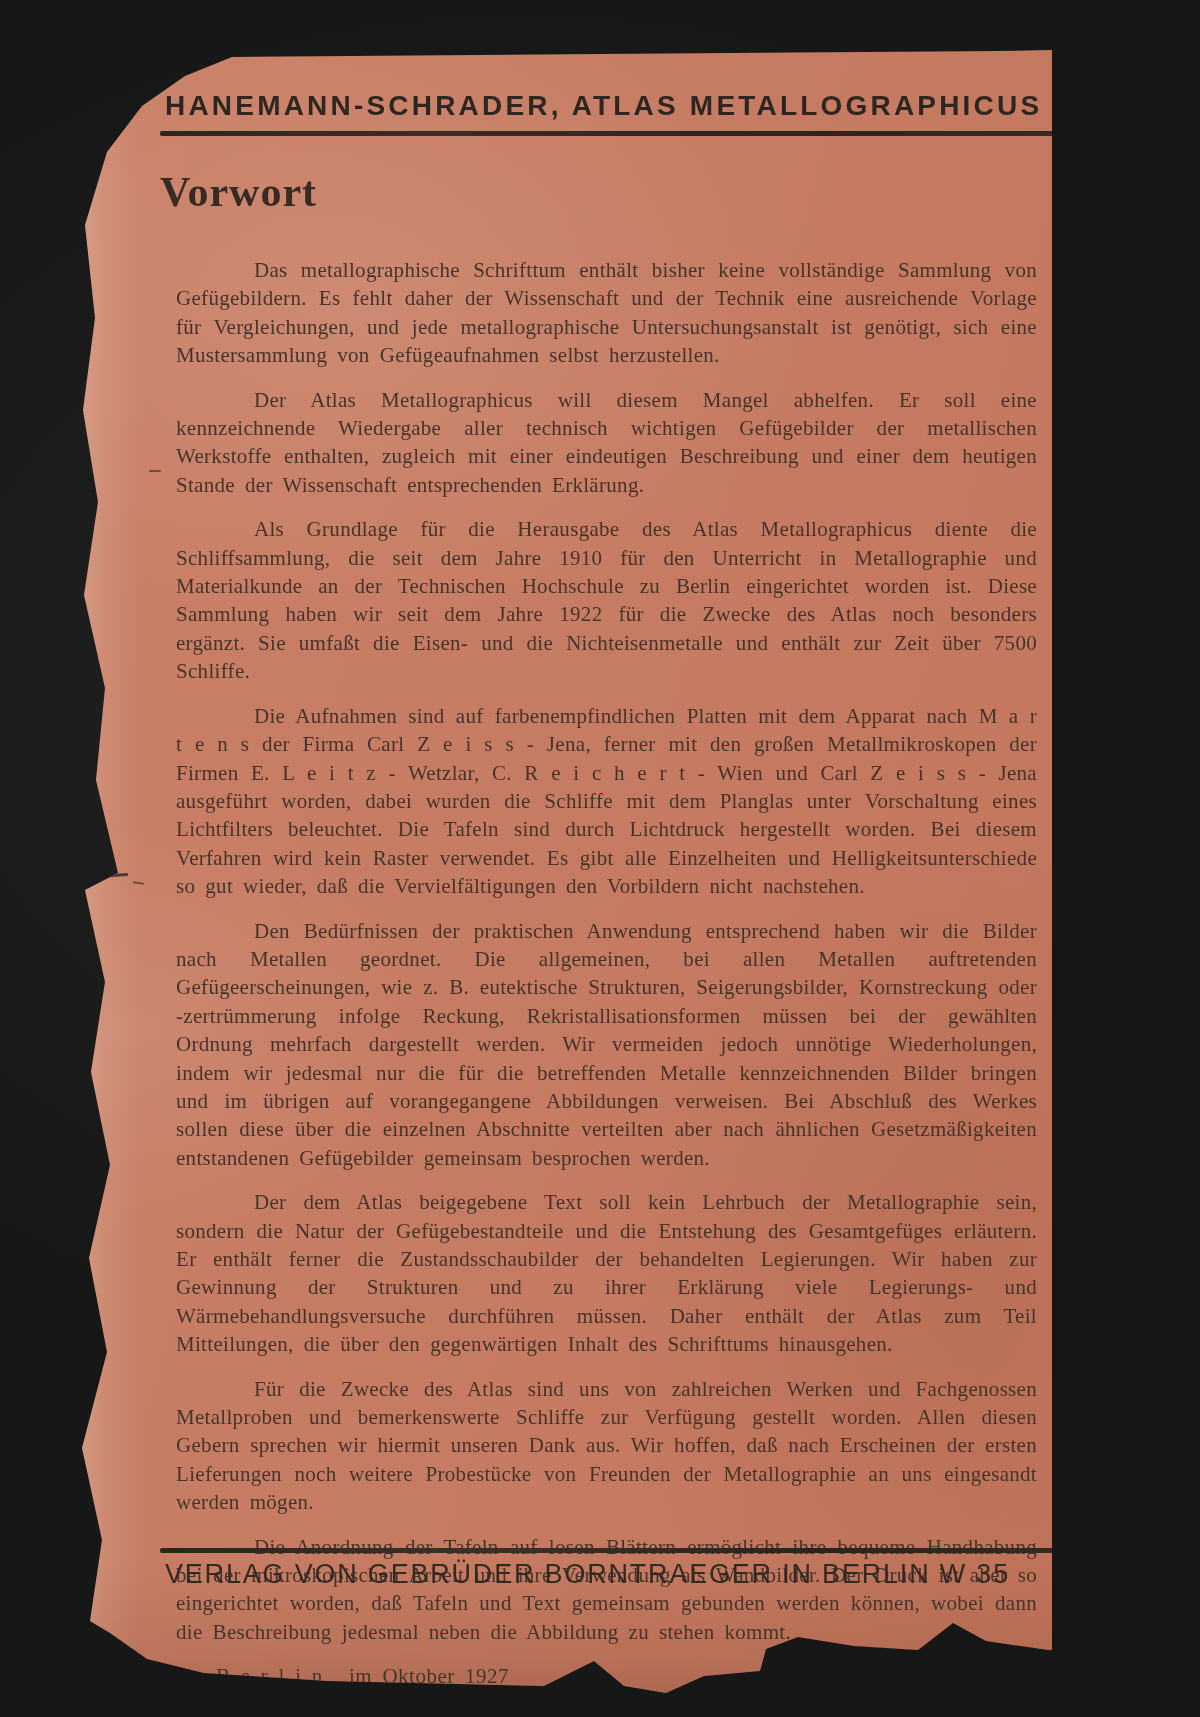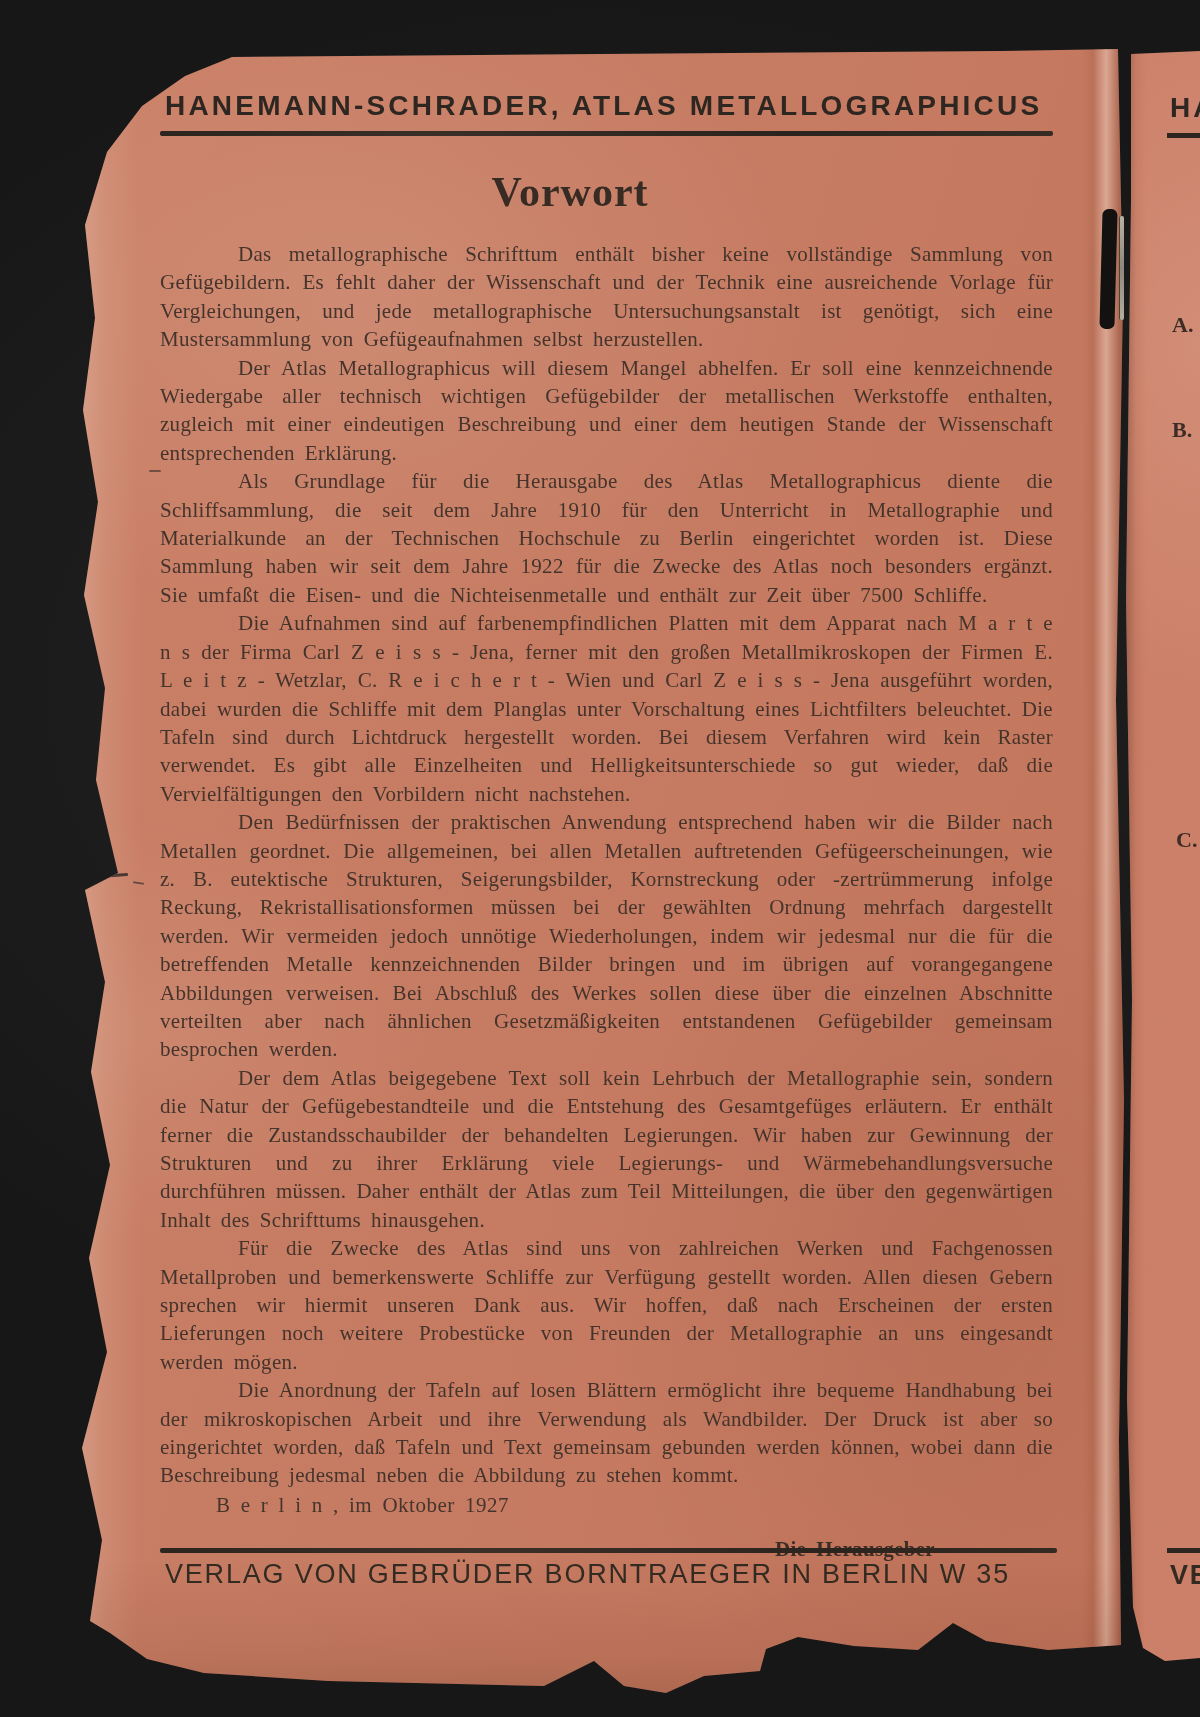--- a/index.html
+++ b/index.html
@@ -1,17 +1,17 @@
 <!DOCTYPE html>
 <html><head>
 <meta charset="utf-8">
 <style>
   html,body{margin:0;padding:0;background:#161617;}
   .scene{
-    position:relative;width:1200px;height:1717px;overflow:hidden;
+    position:relative;width:1052px;height:1717px;overflow:hidden;
     background:
       radial-gradient(ellipse 900px 700px at 50% 40%, #232324 0%, #1c1c1d 60%, #171718 100%);
     font-family:"Liberation Serif", serif;
   }
   
   .left-sheet{
     position:absolute;left:0;top:0;width:1200px;height:1717px;
     background:
       radial-gradient(ellipse 700px 500px at 30% 18%, rgba(255,240,228,0.10), transparent 65%),
       radial-gradient(ellipse 600px 800px at 80% 75%, rgba(60,20,5,0.07), transparent 60%),
@@ -47,30 +47,30 @@
     position:absolute;left:165px;top:90px;width:900px;
     font-family:"Liberation Sans", sans-serif;font-weight:bold;
     font-size:28px;letter-spacing:3.2px;color:#2e2620;white-space:nowrap;
   }
   .masthead-rule{
     position:absolute;left:160px;top:131px;width:893px;height:5px;
     background:linear-gradient(90deg,#2c241e, #3a2f27 30%, #2b231d 70%, #362c24);
     border-radius:2px;
   }
   .doc-title{
-    position:absolute;left:160px;top:168px;width:820px;text-align:center;
+    position:absolute;left:160px;top:168px;width:820px;text-align:left;
     font-family:"Liberation Serif", serif;font-weight:bold;
     font-size:42px;color:#382b24;letter-spacing:1px;
   }
   .body-col{
     position:absolute;left:160px;top:240px;width:893px;
     font-size:21px;line-height:28.4px;color:#45342c;
     text-align:justify;word-spacing:4.5px;letter-spacing:0.3px;
   }
-  .body-col p.para{margin:0;text-indent:78px;}
+  .body-col p.para{margin:16px;text-indent:78px;}
   .dateline{margin:1px;text-indent:55px;letter-spacing:0.5px;}
   .signature{margin:16px 118px 0 0;text-align:right;font-weight:bold;font-size:21px;color:#3c2d25;}
   .footer-rule{
     position:absolute;left:160px;top:1548px;width:897px;height:5px;
     background:linear-gradient(90deg,#2c241e, #3b3028 35%, #2b231d 75%, #342a22);
     border-radius:2px;
   }
   .imprint{
     position:absolute;left:165px;top:1559px;width:900px;
     font-family:"Liberation Sans", sans-serif;font-weight:normal;

